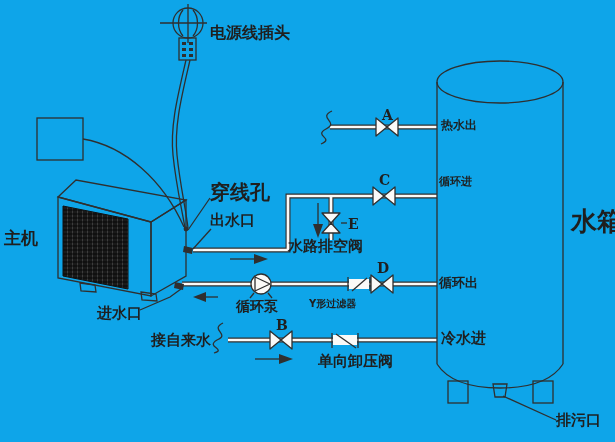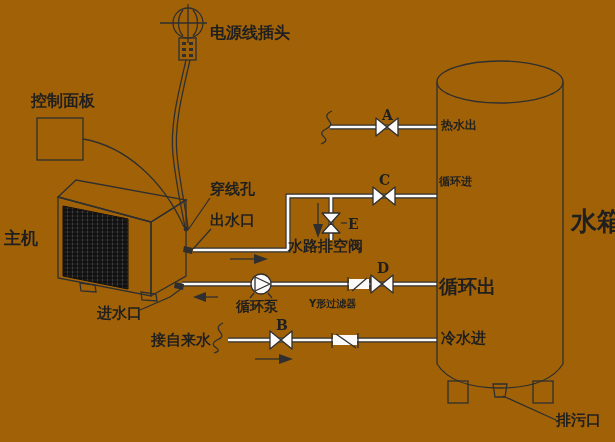--- a/index.html
+++ b/index.html
@@ -1,19 +1,19 @@
 <!DOCTYPE html>
 <html><head>
 <meta charset="utf-8">
 <style>
   html,body{margin:0;padding:0;}
   #stage{
     position:relative;
     width:615px;height:442px;
-    background:#a16207;
+    background:#0ea5e9;
     font-family:"DejaVu Sans","Liberation Sans",sans-serif;
     overflow:hidden;
   }
   #art{position:absolute;left:0;top:0;}
   .lbl{
     position:absolute;
     white-space:nowrap;
     color:#1f1f1f;
     font-weight:600;
     line-height:1.1;
@@ -168,45 +168,45 @@
   <g>
     <line class="ln" x1="210" y1="198" x2="188" y2="230" stroke-width="1"></line>
     <line class="ln" x1="211" y1="229" x2="193" y2="249" stroke-width="1"></line>
     <path class="ln" d="M140,310 L170,297 L181,289" stroke-width="1"></path>
     <line class="ln" x1="503" y1="396" x2="556" y2="420" stroke-width="1"></line>
   </g>
 </svg>
 
 <div class="lbl" style="left:210px;top:24px;font-size:16px">电源线插头</div>
 
-<div class="lbl" style="left:31px;top:92px;font-size:16px">控制面板</div>
 
 <div class="lbl" style="left:4px;top:229px;font-size:17px">主机</div>
 
-<div class="lbl" style="left:210px;top:181px;font-size:15px">穿线孔</div>
+<div class="lbl" style="left:210px;top:181px;font-size:20px">穿线孔</div>
 
 <div class="lbl" style="left:210px;top:212px;font-size:15px">出水口</div>
 
 <div class="lbl" style="left:97px;top:305px;font-size:15px">进水口</div>
 
 
 <div class="lbl" style="left:288px;top:238px;font-size:15px">水路排空阀</div>
 
 <div class="lbl" style="left:236px;top:299px;font-size:14px">循环泵</div>
 
 <div class="lbl" style="left:309px;top:298px;font-size:10px">Y形过滤器</div>
 
 <div class="lbl" style="left:151px;top:332px;font-size:15px">接自来水</div>
 
+<div class="lbl" style="left:318px;top:353px;font-size:15px">单向卸压阀</div>
 
 <div class="lbl" style="left:441px;top:119px;font-size:12px">热水出</div>
 
 <div class="lbl" style="left:439px;top:176px;font-size:11px">循环进</div>
 
-<div class="lbl" style="left:439px;top:276px;font-size:19px">循环出</div>
+<div class="lbl" style="left:439px;top:276px;font-size:13px">循环出</div>
 
 <div class="lbl" style="left:441px;top:330px;font-size:15px">冷水进</div>
 
 <div class="lbl" style="left:571px;top:207px;font-size:26px">水箱</div>
 
 <div class="lbl" style="left:556px;top:412px;font-size:15px">排污口</div>
 
 <div class="valve-letter" style="left:382px;top:107px;font-size:14px">A</div>
 
 <div class="valve-letter" style="left:276px;top:317px;font-size:14px">B</div>

